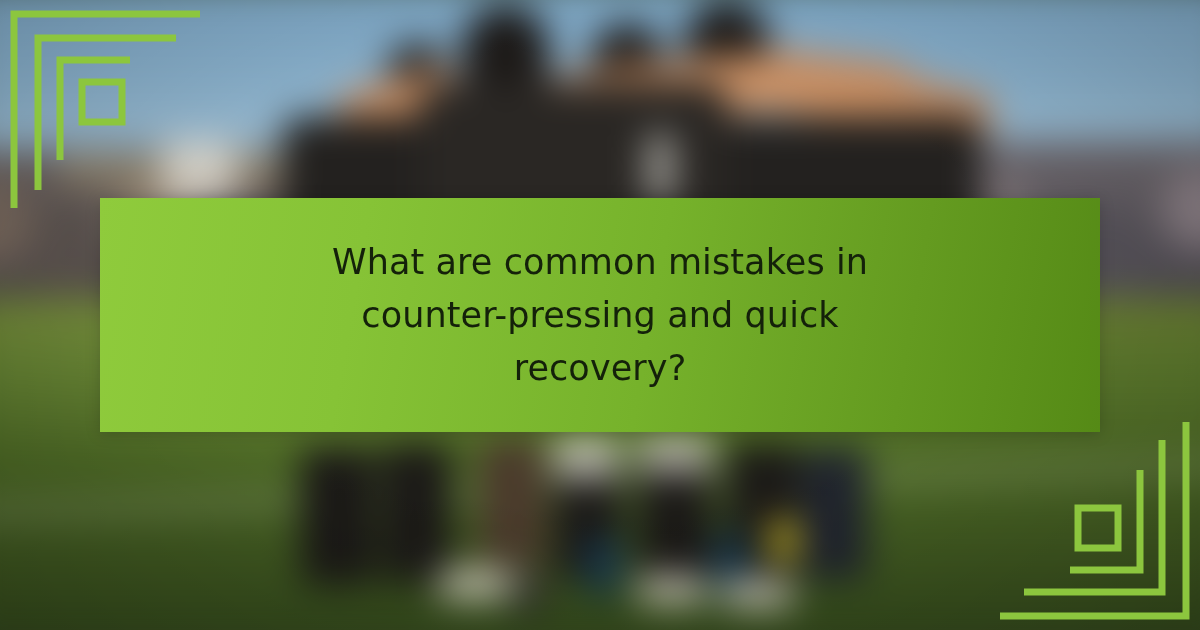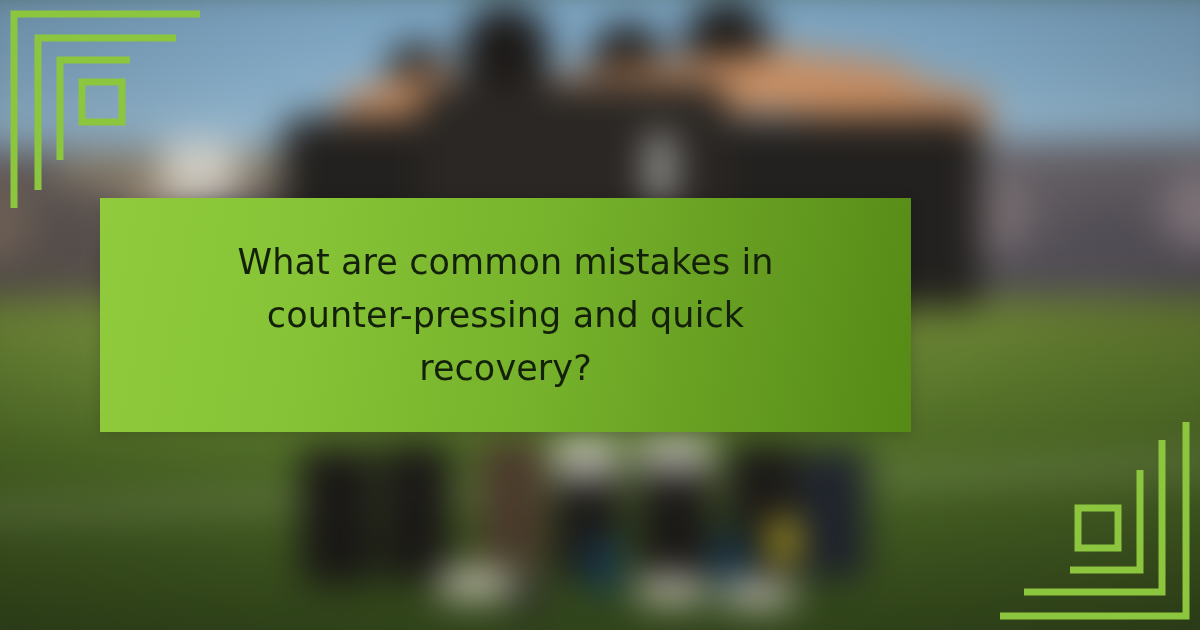--- a/index.html
+++ b/index.html
@@ -92,21 +92,21 @@
   }
 
   
   .ornament{ position:absolute; pointer-events:none; }
   #ornament-top-left{ left:0; top:0; width:210px; height:210px; }
   #ornament-bottom-right{ right:0; bottom:0; width:210px; height:210px; }
 
   
   #question-banner{
     position:absolute;
-    left:100px; top:198px; width:811px; height:234px;
+    left:100px; top:198px; width:1000px; height:234px;
     background:linear-gradient(100deg,#8FCB3C 0%, #86C336 26%, #76B22B 55%, #649B20 80%, #558A16 100%);
     display:flex; align-items:center; justify-content:center;
     box-shadow:0 2px 14px rgba(0,0,0,.18);
   }
   #question-text{
     color:#14210a;
     font-size:35px;
     line-height:53px;
     font-weight:400;
     text-align:center;

